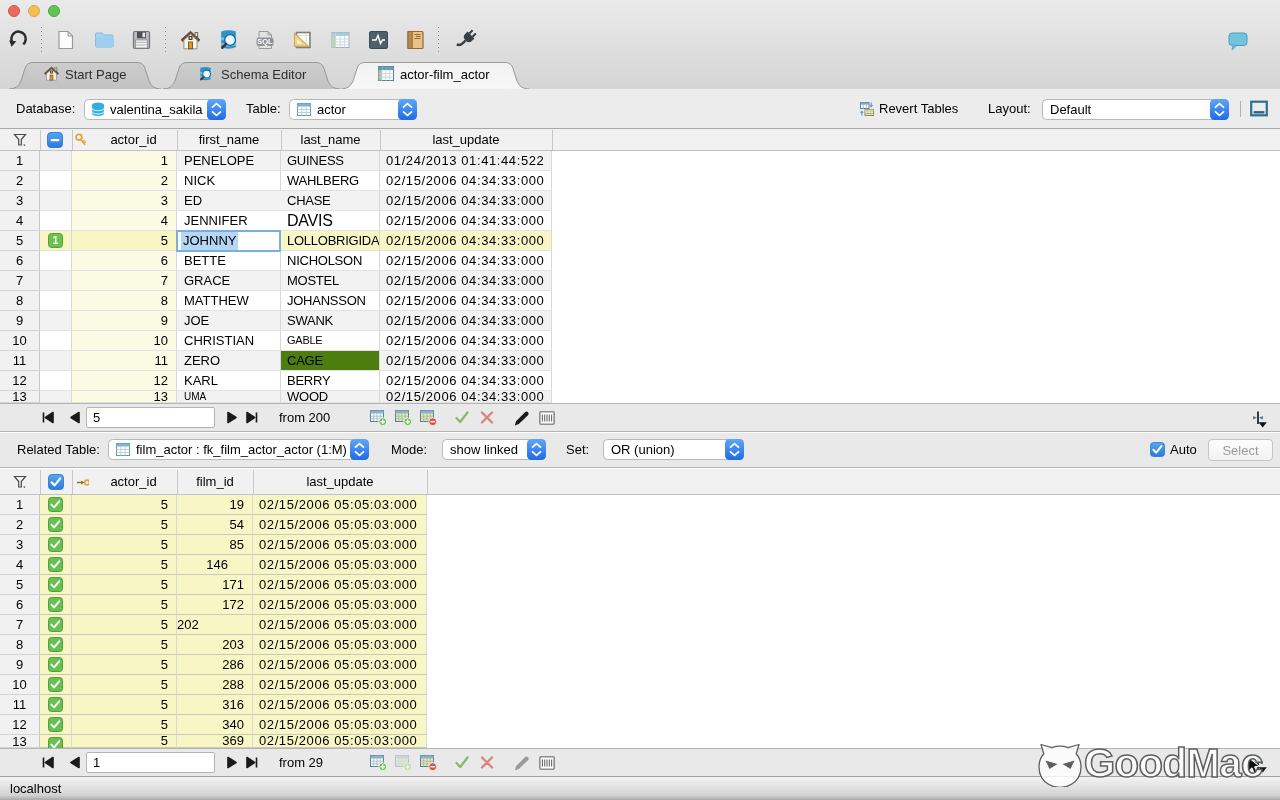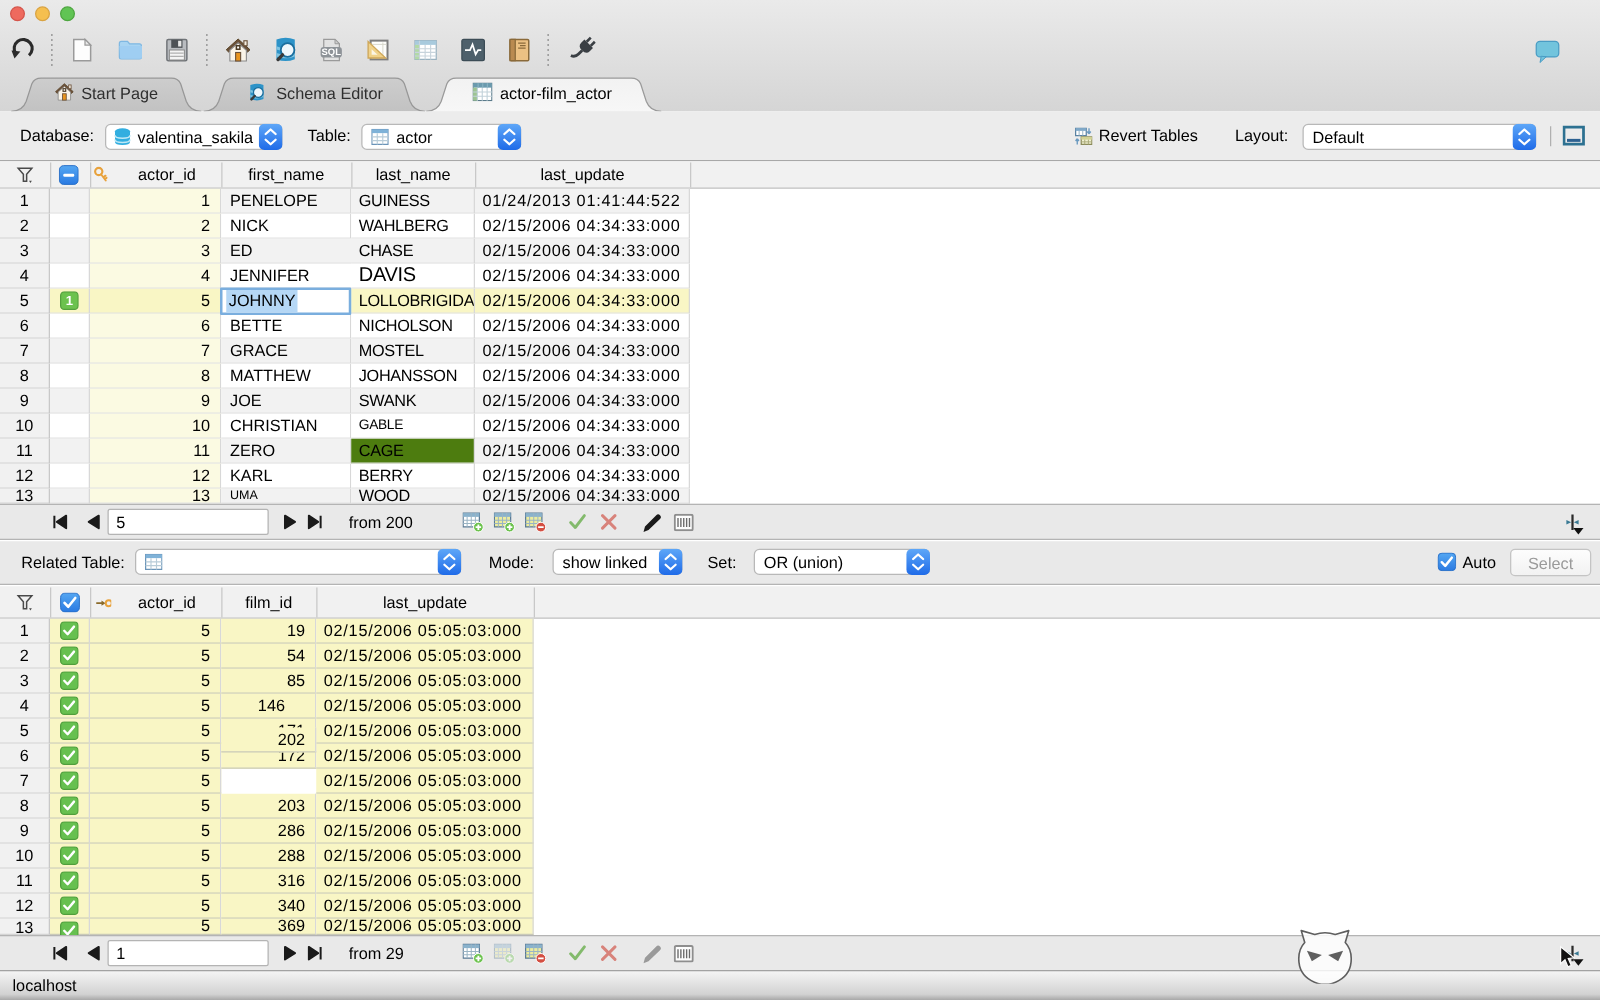--- a/index.html
+++ b/index.html
@@ -361,20 +361,21 @@
       <path d="M10.6 12.3 h8.2 l-4.1 5.2 z" fill="#111"></path>
     </svg>
 <div class="abs" style="left:0;top:433px;width:1280px;height:35px;background:#e9e9e9;border-bottom:1px solid #b4b4b4"></div>
 <div class="lbl" style="left:17px;top:440px">Related Table:</div>
 <div class="abs" style="left:108px;top:439px;width:261px;height:21px;background:#fff;border:1px solid #b8b8b8;border-radius:4.5px"></div>
     <svg style="position:absolute;left:116px;top:443px" width="14" height="13" viewBox="0 0 14 13">
       <rect x="0.5" y="0.5" width="13" height="12" fill="#fff" stroke="#6a94b8" stroke-width="1"></rect>
       <rect x="0.5" y="0.5" width="13" height="3" fill="#7fb2d8"></rect>
       <path d="M4.8 3.5 V12.5 M9.2 3.5 V12.5 M0.5 6.5 H13.5 M0.5 9.5 H13.5" stroke="#b8ccd8" stroke-width="0.9"></path>
     </svg>
+    <div class="lbl" style="left:136px;top:439px;line-height:21px">film_actor : fk_film_actor_actor (1:M)</div>
     <svg style="position:absolute;left:350px;top:439px" width="19" height="21" viewBox="0 0 19 21">
       <rect x="0" y="0" width="19" height="21" rx="4.5" fill="url(#gstep)"></rect>
       <path d="M5.5 8.2 L9.5 4.6 L13.5 8.2" fill="none" stroke="#fff" stroke-width="1.8" stroke-linecap="round" stroke-linejoin="round"></path>
       <path d="M5.5 12.8 L9.5 16.4 L13.5 12.8" fill="none" stroke="#fff" stroke-width="1.8" stroke-linecap="round" stroke-linejoin="round"></path>
     </svg>
 <div class="lbl" style="left:391px;top:440px">Mode:</div>
 <div class="abs" style="left:442px;top:439px;width:104px;height:21px;background:#fff;border:1px solid #b8b8b8;border-radius:4.5px"></div>
     <div class="lbl" style="left:450px;top:439px;line-height:21px">show linked</div>
     <svg style="position:absolute;left:527px;top:439px" width="19" height="21" viewBox="0 0 19 21">
       <rect x="0" y="0" width="19" height="21" rx="4.5" fill="url(#gstep)"></rect>
@@ -479,21 +480,21 @@
 <div class="abs" style="left:253px;top:595px;width:174px;height:20px;background:#f9f6c5;border-right:1px solid #d8d8d8;border-bottom:1px solid #c9c9b8;line-height:19px;padding-left:6px;font-size:13px;letter-spacing:0.6px;overflow:hidden">02/15/2006 05:05:03:000</div>
 <div class="abs" style="left:48px;top:597px;width:15px;height:15px;overflow:hidden">
       <svg style="position:absolute;left:0px;top:0px" width="15" height="15" viewBox="0 0 15 15">
         <rect x="0.5" y="0.5" width="14" height="14" rx="3" fill="#67c050" stroke="#4f9e3c" stroke-width="1"></rect>
         <path d="M3.4 7.6 L6.1 10.4 L11.2 4.3" fill="none" stroke="#fff" stroke-width="1.9" stroke-linecap="round" stroke-linejoin="round"></path>
       </svg>
     </div>
 <div class="abs" style="left:0;top:615px;width:40px;height:20px;background:#f1f1f1;border-right:1px solid #c8c8c8;border-bottom:1px solid #d4d4d4;text-align:center;line-height:20px;font-size:13px">7</div>
 <div class="abs" style="left:40px;top:615px;width:32px;height:20px;background:#f9f6c5;border-right:1px solid #d8d8d8;border-bottom:1px solid #c9c9b8"></div>
 <div class="abs" style="left:72px;top:615px;width:105px;height:20px;background:#f9f6c5;border-right:1px solid #d8d8d8;border-bottom:1px solid #c9c9b8;text-align:right;line-height:19px;padding-right:8px;font-size:13px;overflow:hidden">5</div>
-<div class="abs" style="left:177px;top:582px;width:76px;height:20px;background:#f9f6c5;border-right:1px solid #d8d8d8;border-bottom:1px solid #c9c9b8;text-align:right;line-height:19px;padding-right:8px;font-size:13px;overflow:hidden">202</div>
+<div class="abs" style="left:177px;top:615px;width:76px;height:20px;background:#f9f6c5;border-right:1px solid #d8d8d8;border-bottom:1px solid #c9c9b8;text-align:left;line-height:19px;padding-right:8px;font-size:13px;overflow:hidden">202</div>
 <div class="abs" style="left:253px;top:615px;width:174px;height:20px;background:#f9f6c5;border-right:1px solid #d8d8d8;border-bottom:1px solid #c9c9b8;line-height:19px;padding-left:6px;font-size:13px;letter-spacing:0.6px;overflow:hidden">02/15/2006 05:05:03:000</div>
 <div class="abs" style="left:48px;top:617px;width:15px;height:15px;overflow:hidden">
       <svg style="position:absolute;left:0px;top:0px" width="15" height="15" viewBox="0 0 15 15">
         <rect x="0.5" y="0.5" width="14" height="14" rx="3" fill="#67c050" stroke="#4f9e3c" stroke-width="1"></rect>
         <path d="M3.4 7.6 L6.1 10.4 L11.2 4.3" fill="none" stroke="#fff" stroke-width="1.9" stroke-linecap="round" stroke-linejoin="round"></path>
       </svg>
     </div>
 <div class="abs" style="left:0;top:635px;width:40px;height:20px;background:#f1f1f1;border-right:1px solid #c8c8c8;border-bottom:1px solid #d4d4d4;text-align:center;line-height:20px;font-size:13px">8</div>
 <div class="abs" style="left:40px;top:635px;width:32px;height:20px;background:#f9f6c5;border-right:1px solid #d8d8d8;border-bottom:1px solid #c9c9b8"></div>
 <div class="abs" style="left:72px;top:635px;width:105px;height:20px;background:#f9f6c5;border-right:1px solid #d8d8d8;border-bottom:1px solid #c9c9b8;text-align:right;line-height:19px;padding-right:8px;font-size:13px;overflow:hidden">5</div>
@@ -618,16 +619,17 @@
       <path d="M10.6 12.3 h8.2 l-4.1 5.2 z" fill="#111"></path>
     </svg>
 <div class="abs" style="left:0;top:776px;width:1280px;height:24px;background:linear-gradient(#f4f4f4 0%,#d2d2d2 80%,#a8a8a8 100%);border-top:1px solid #a2a2a2"></div>
 <div class="lbl" style="left:10px;top:779px;font-size:13px">localhost</div>
 <div class="abs" style="left:1038px;top:742px;width:242px;height:46px;z-index:20">
       <svg style="position:absolute;left:0px;top:0px" width="44" height="45" viewBox="0 0 44 45">
         <path d="M3 2.5 L13.8 5.6 Q22 2.8 30.2 5.6 L41 2.5 L38.2 12 Q43 17 43 25 Q43 37 33 42.5 Q28 45.5 22 45.5 Q16 45.5 11 42.5 Q1 37 1 25 Q1 17 5.8 12 Z" fill="rgba(255,255,255,0.82)" stroke="#5f5f5f" stroke-width="1.3" stroke-linejoin="round"></path>
         <path d="M7.5 18.5 L19.5 22 L11.5 27 Z" fill="#5f5f5f"></path>
         <path d="M36.5 18.5 L24.5 22 L32.5 27 Z" fill="#5f5f5f"></path>
       </svg>
+      <div class="abs" style="left:46px;top:-1px;font-family:'Liberation Sans',sans-serif;font-weight:bold;font-size:40px;letter-spacing:-0.5px;color:rgba(255,255,255,0.82);-webkit-text-stroke:1.5px #5f5f5f">GoodMac</div>
     </div>
 <svg style="position:absolute;left:1246px;top:756px" width="14" height="19" viewBox="0 0 14 19">
       <path d="M2.5 1.5 L2.5 15 L6 11.8 L8.4 17.5 L11 16.3 L8.6 10.8 L13.3 10.3 Z" fill="#111" stroke="#fafafa" stroke-width="1"></path>
     </svg>
 </div>
 </body></html>

